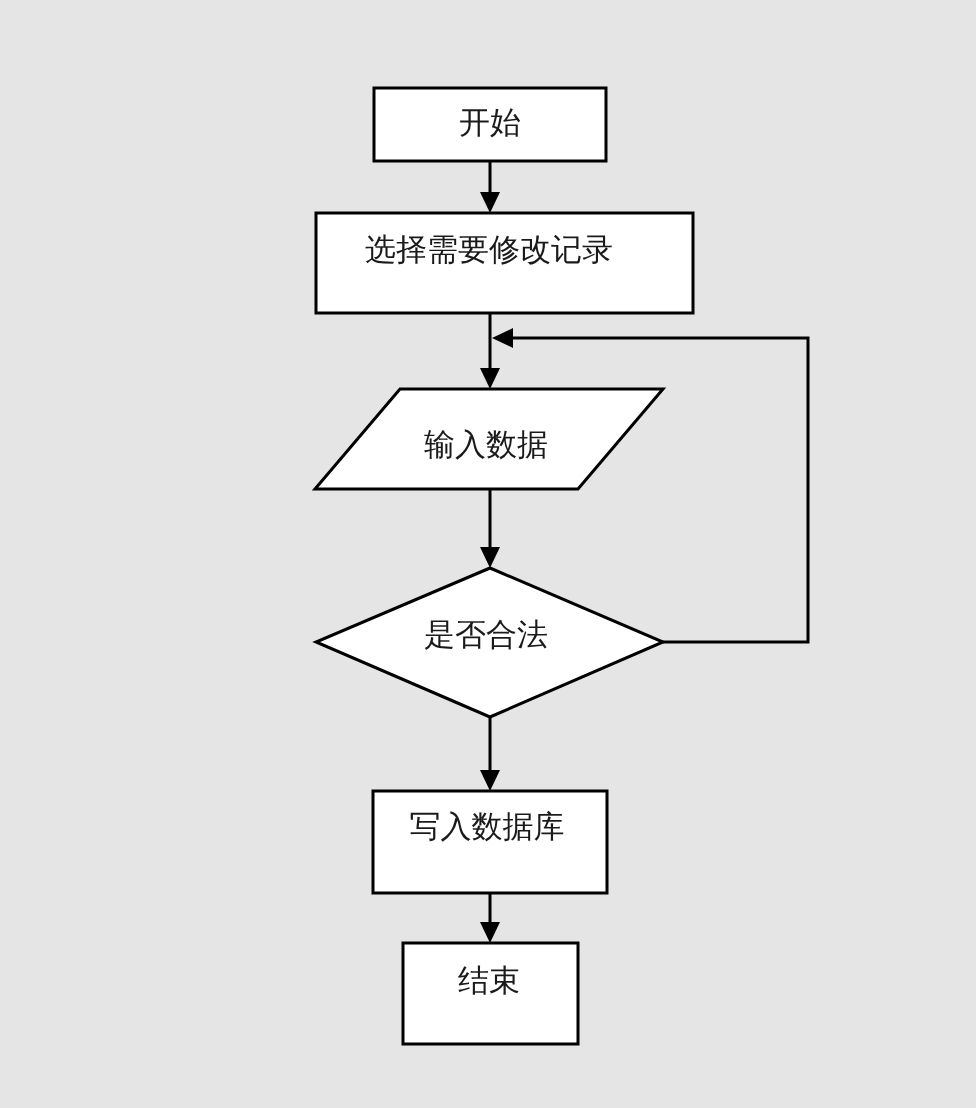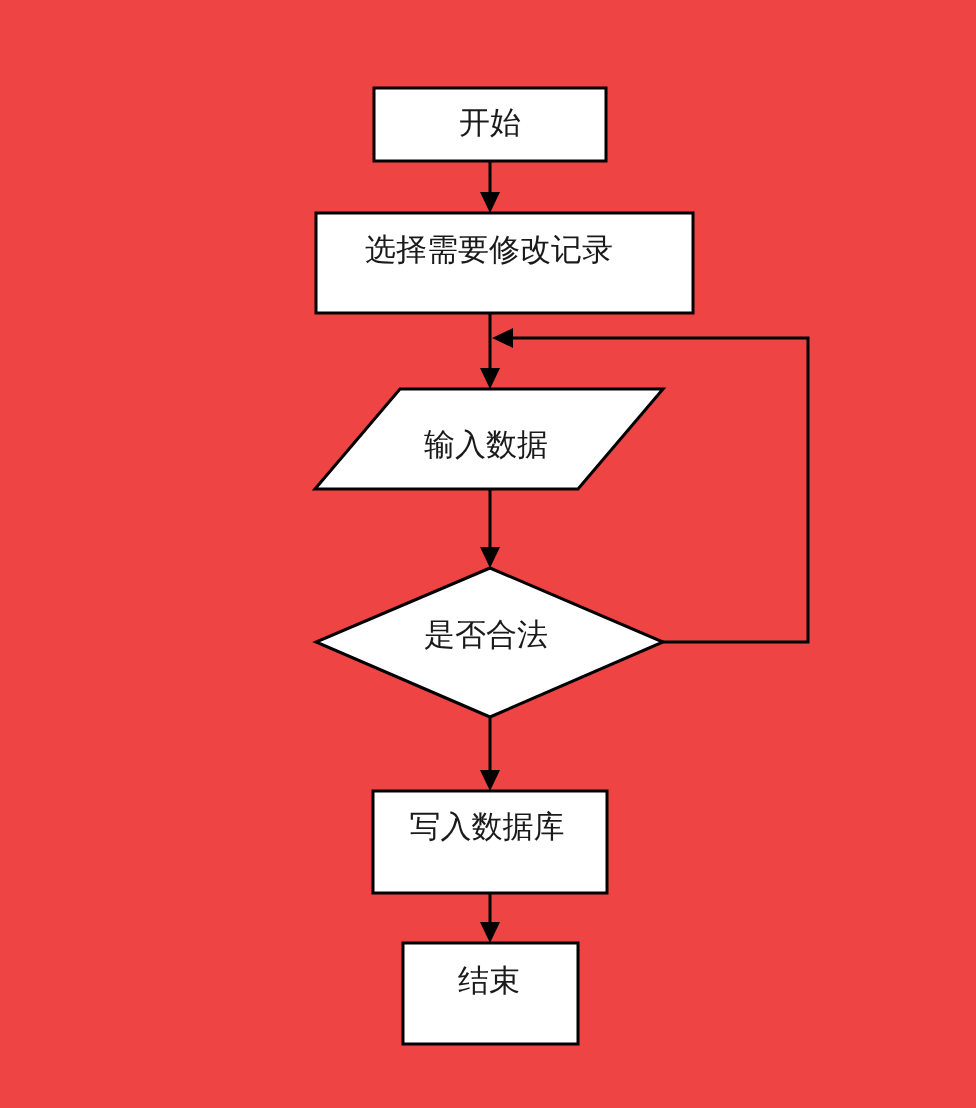--- a/index.html
+++ b/index.html
@@ -4,21 +4,21 @@
 <style>
   html, body {
     margin: 0;
     padding: 0;
     background: #ffffff;
   }
   .page-canvas {
     position: relative;
     width: 976px;
     height: 1108px;
-    background: #ef4444;
+    background: #e5e5e5;
     overflow: hidden;
     font-family: "Liberation Serif", "DejaVu Serif", serif;
   }
   svg {
     display: block;
   }
   .node-shape {
     fill: #ffffff;
     stroke: #000000;
     stroke-width: 3;

